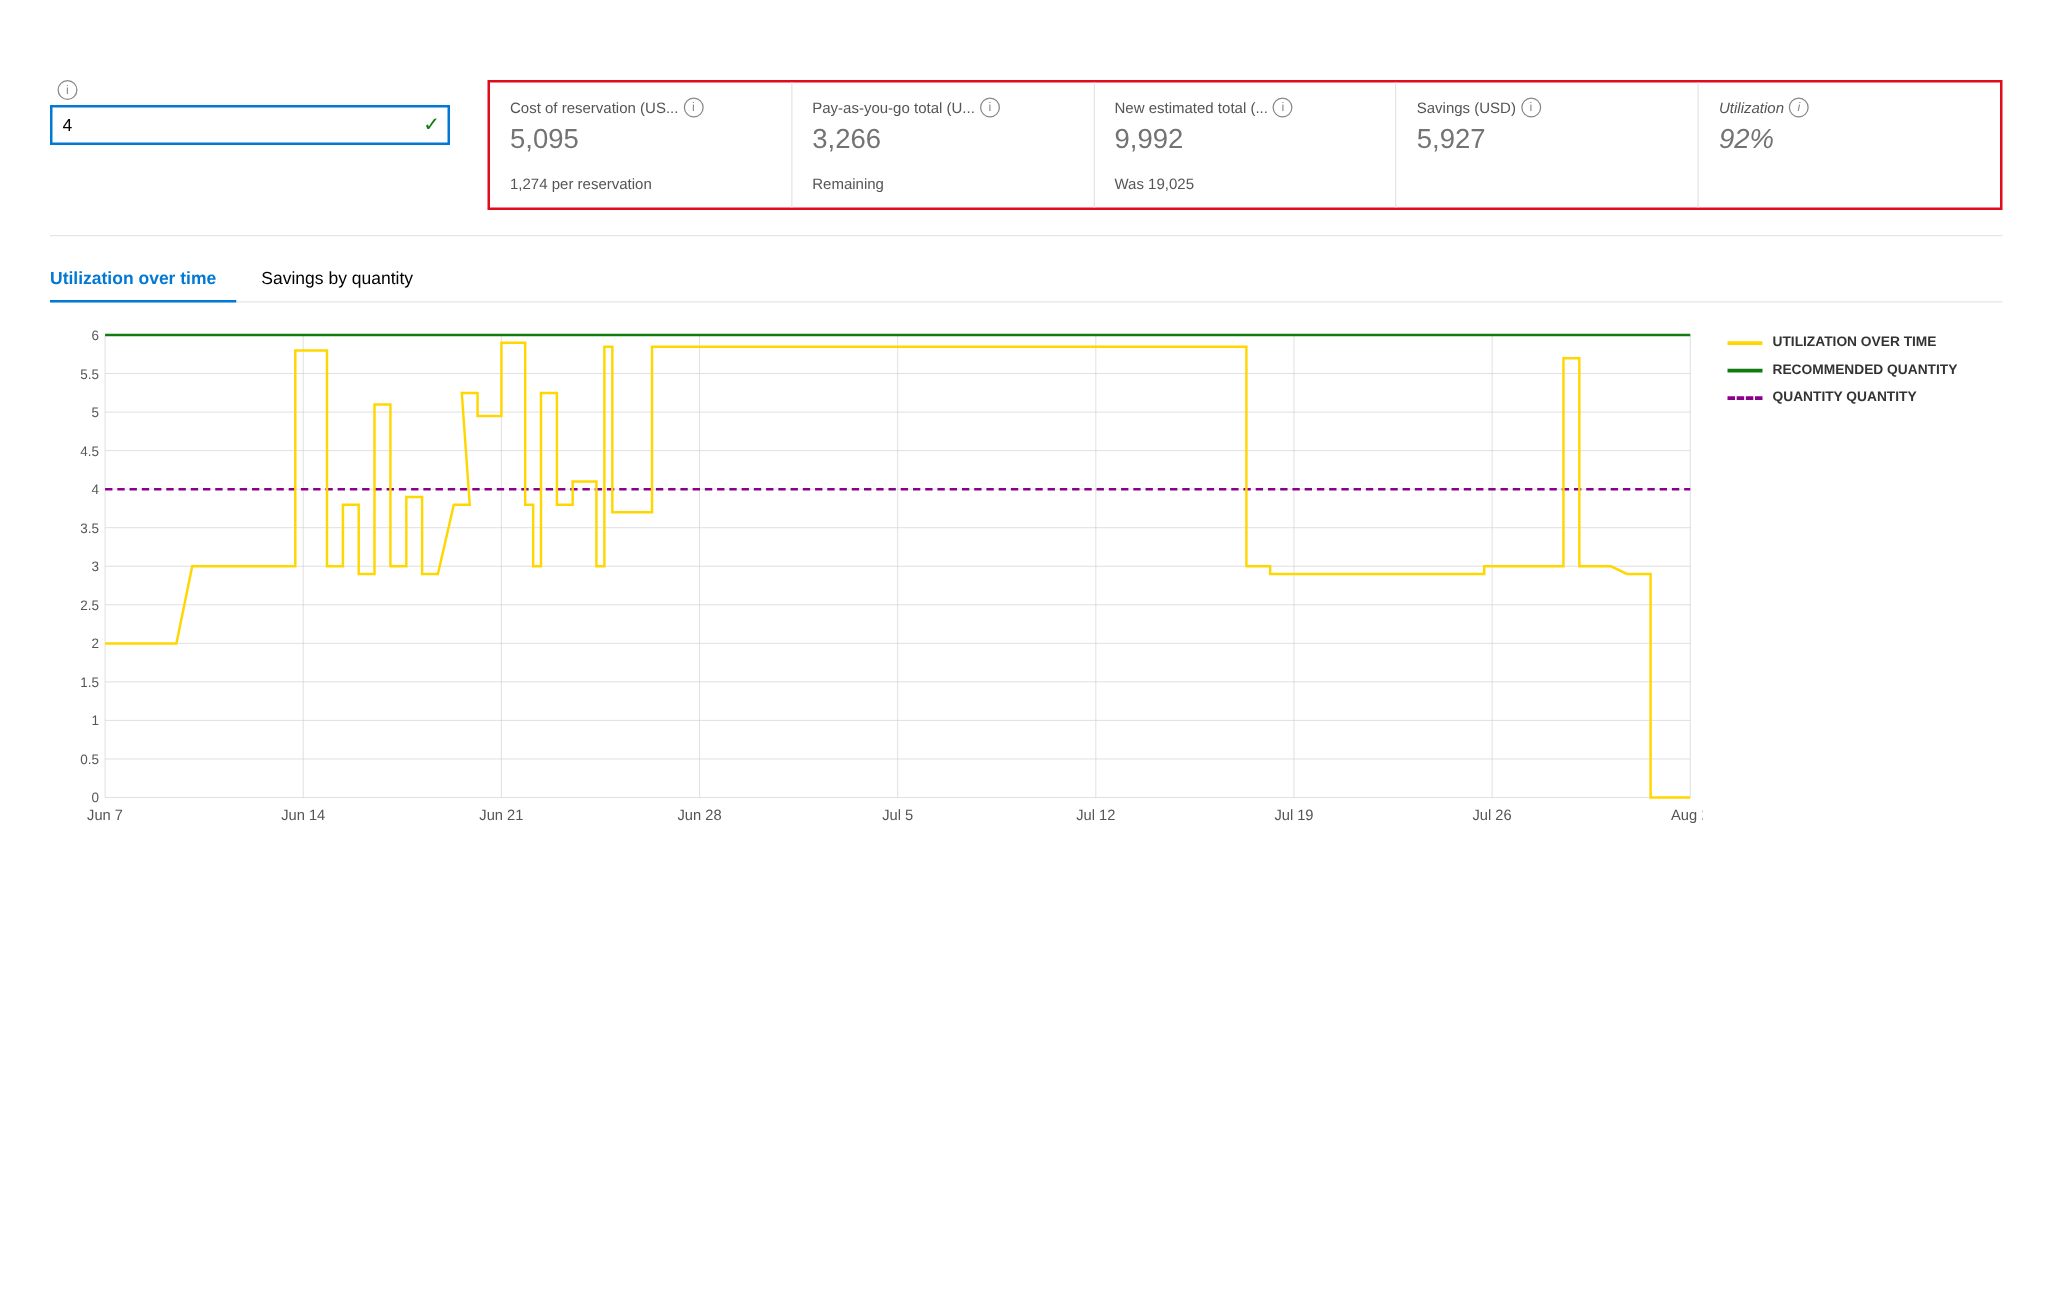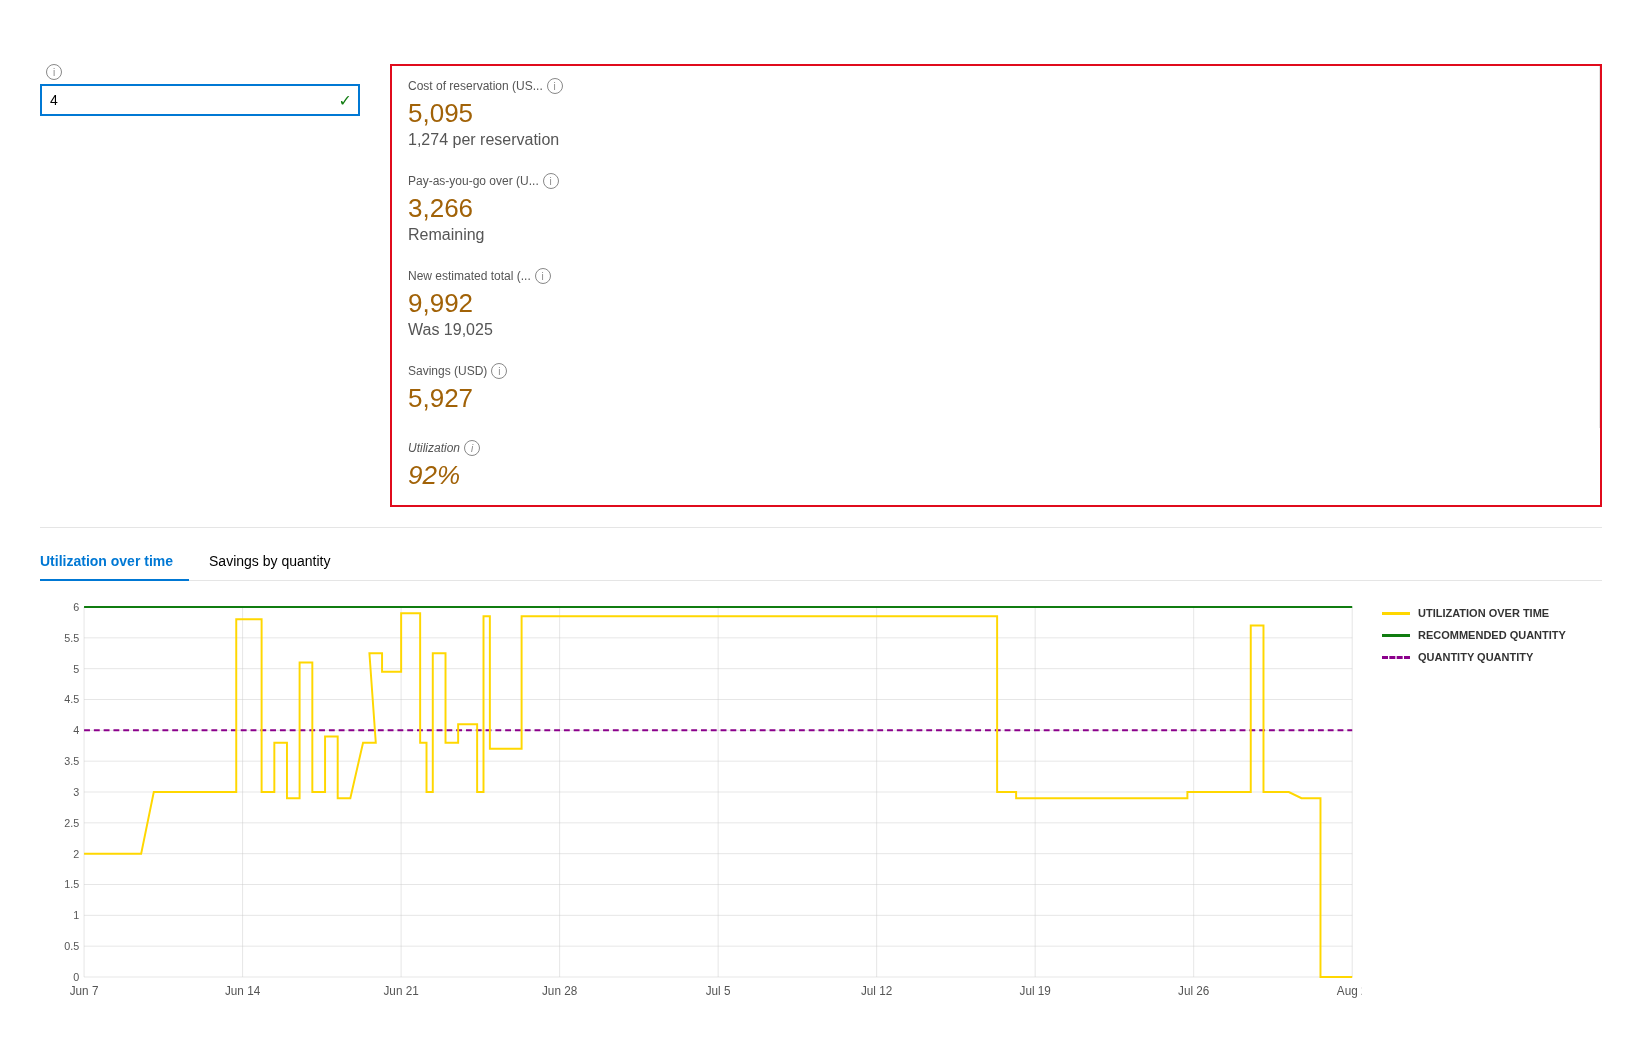--- a/index.html
+++ b/index.html
@@ -90,21 +90,21 @@
     .check-icon {
       position: absolute;
       right: 8px;
       color: #107c10;
       font-size: 16px;
     }
 
     .metrics-box {
       border: 2px solid #e00b1c;
       display: flex;
-      flex-direction: column;
+      flex-direction: row;
       flex: 1;
     }
 
     .metric-item {
       flex: 1;
       padding: 12px 16px;
       border-right: 1px solid #e5e5e5;
     }
 
     .metric-item:last-child {
@@ -115,28 +115,28 @@
     .metric-header {
       display: flex;
       align-items: center;
       gap: 4px;
       font-size: 12px;
       color: #555;
       margin-bottom: 4px;
     }
 
     .metric-value {
-      font-size: 26px;
+      font-size: 22px;
       font-weight: 300;
-      color: #a16207;
-      margin-bottom: 2px;
+      color: #737373;
+      margin-bottom: 16px;
     }
 
     .metric-sub {
-      font-size: 16px;
+      font-size: 12px;
       color: #555;
     }
 
     .divider {
       border: none;
       border-top: 1px solid #e5e5e5;
       margin: 8px 0 16px 0;
     }
 
     .analyze-title {
@@ -234,21 +234,21 @@
       <div class="metric-item">
     <div class="metric-header">
       <span>Cost of reservation (US...</span>
       <span class="info-icon">i</span>
     </div>
     <div class="metric-value">5,095</div>
     <div class="metric-sub">1,274 per reservation</div>
   </div>
       <div class="metric-item">
     <div class="metric-header">
-      <span>Pay-as-you-go over (U...</span>
+      <span>Pay-as-you-go total (U...</span>
       <span class="info-icon">i</span>
     </div>
     <div class="metric-value">3,266</div>
     <div class="metric-sub">Remaining</div>
   </div>
       <div class="metric-item">
     <div class="metric-header">
       <span>New estimated total (...</span>
       <span class="info-icon">i</span>
     </div>

